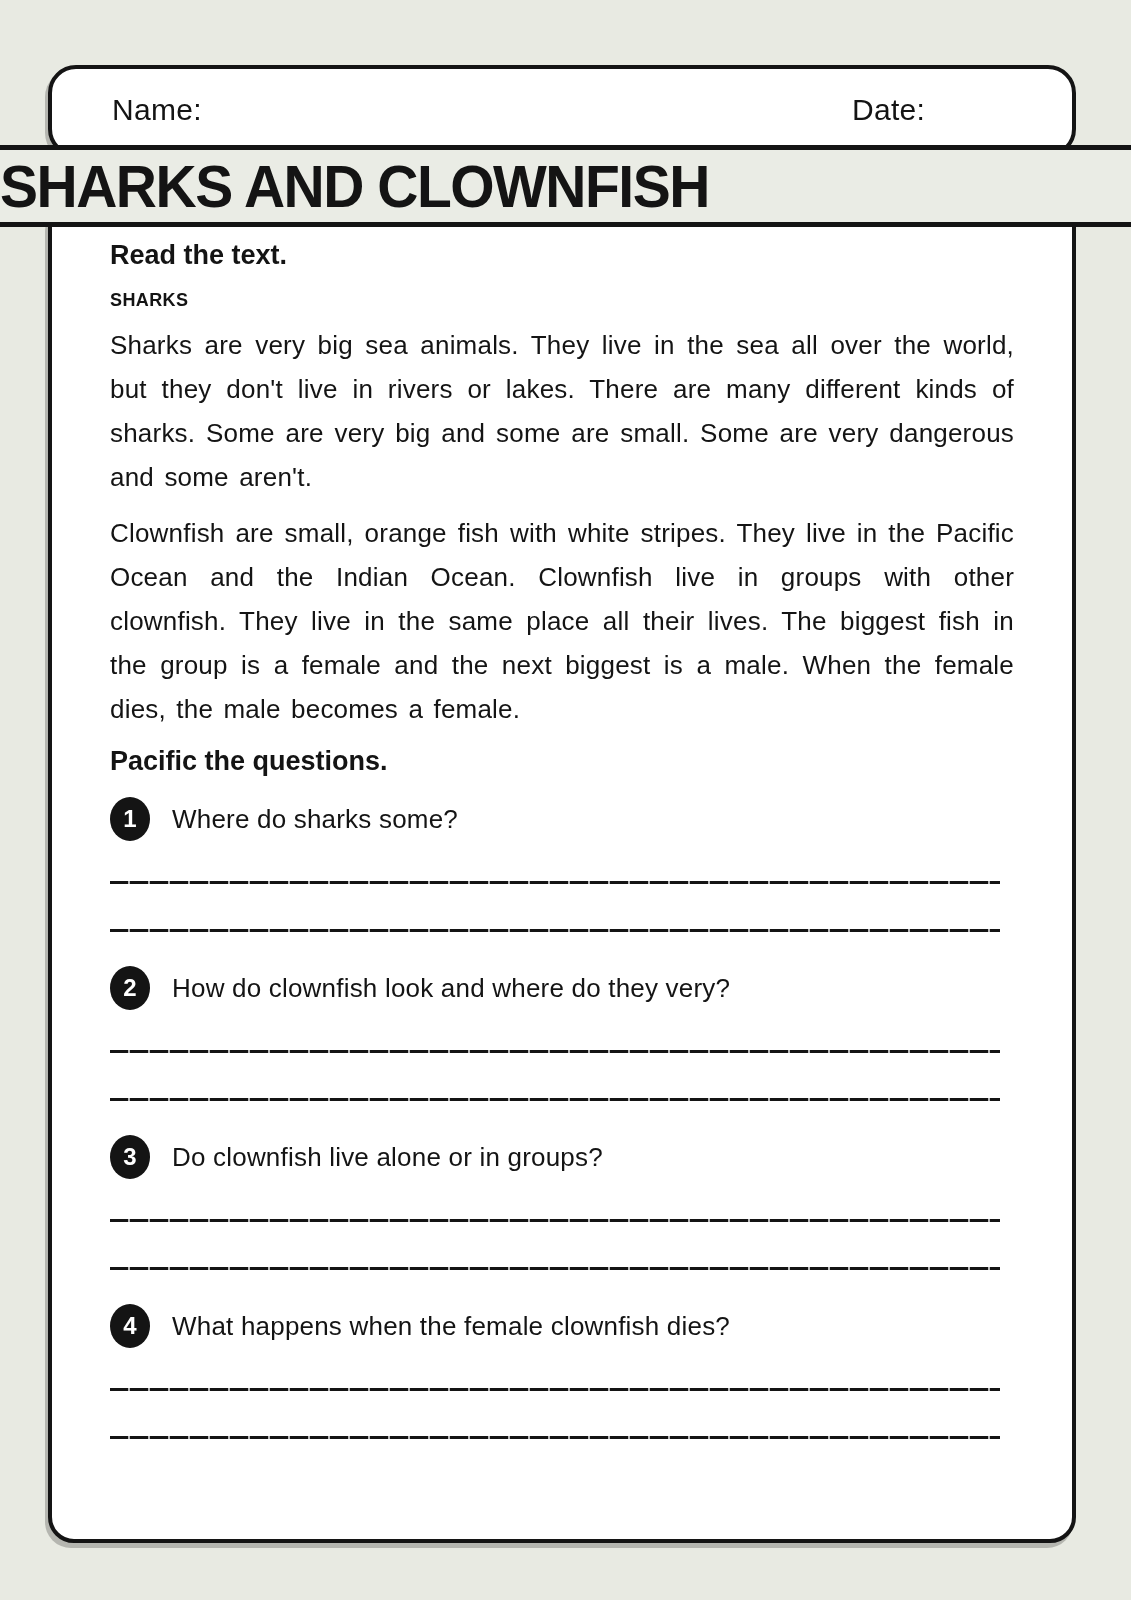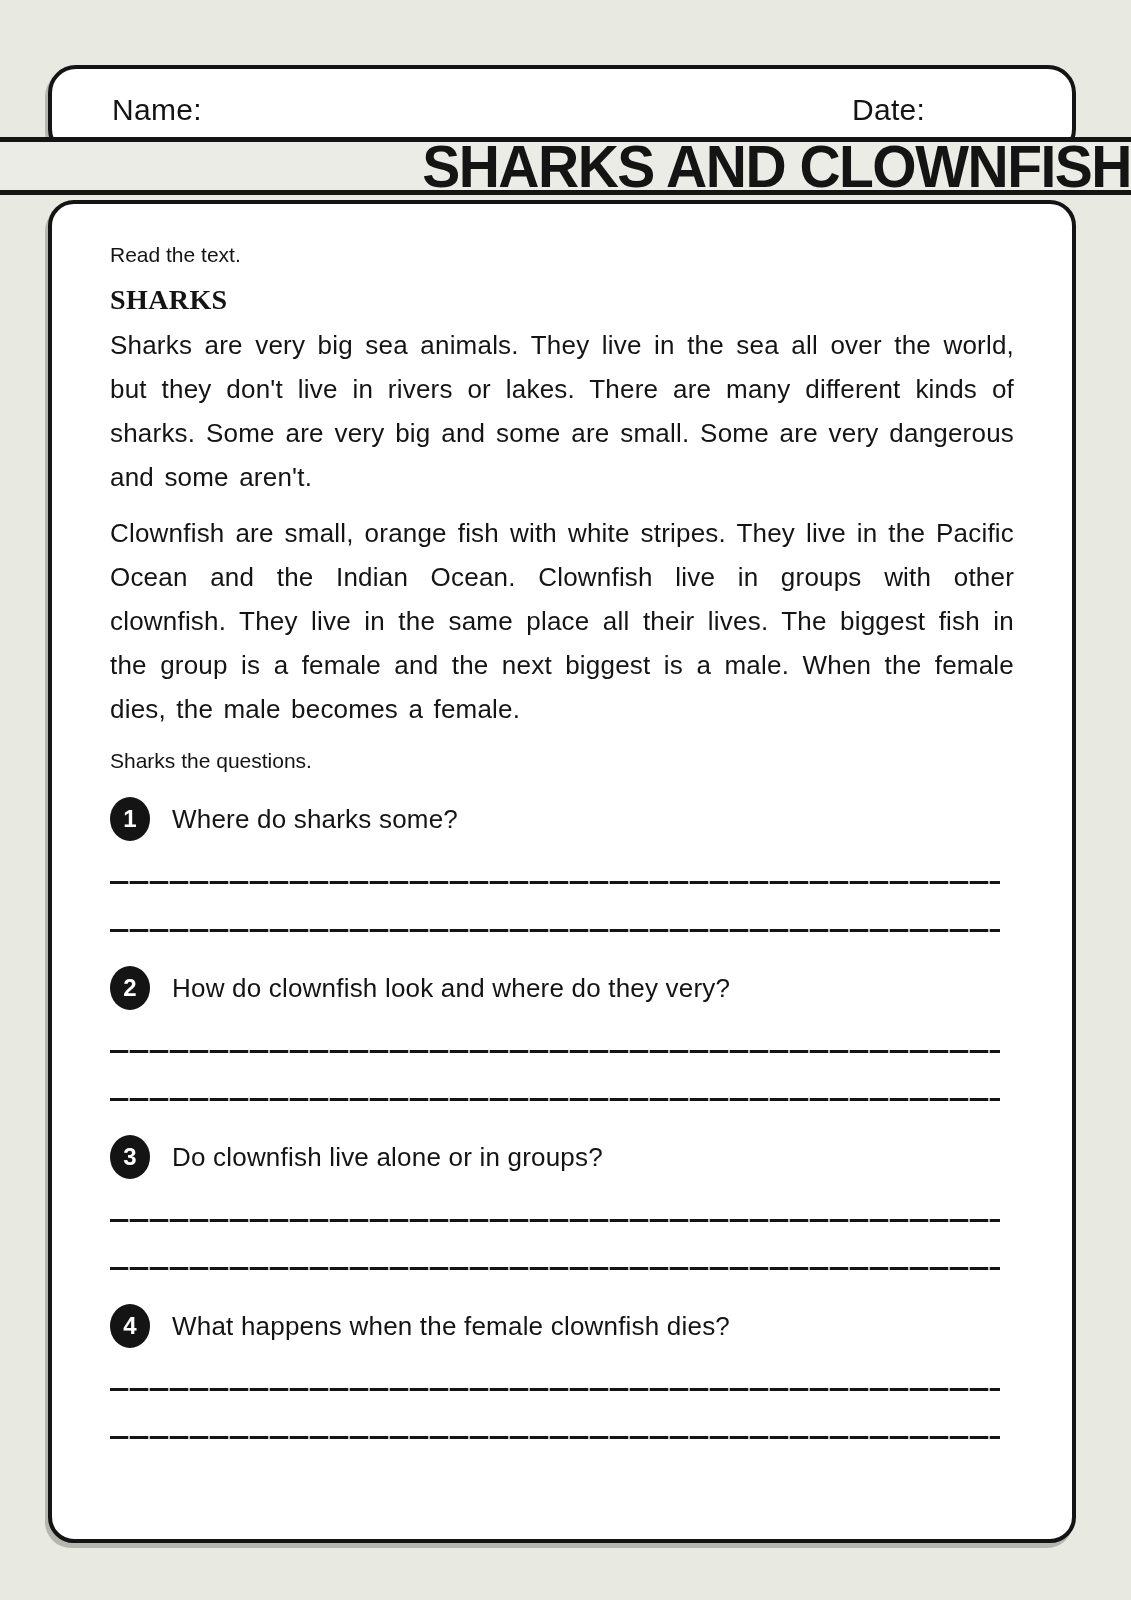--- a/index.html
+++ b/index.html
@@ -36,29 +36,29 @@
     top: 24px;
     font-size: 30px;
     letter-spacing: 0.3px;
   }
   .name-box .name-label { left: 60px; }
   .name-box .date-label { left: 800px; }
 
   
   .title-band {
     position: absolute;
-    left: 0; top: 137px;
-    width: 1131px; height: 58px;
+    left: 0; top: 145px;
+    width: 1131px; height: 82px;
     background: var(--band);
     border-top: 5px solid var(--ink);
     border-bottom: 5px solid var(--ink);
     z-index: 2;
     display: flex;
     align-items: center;
-    justify-content: flex-end;
+    justify-content: flex-start;
   }
   .title-band h1 {
     margin: 0;
     font-size: 57px;
     font-weight: bold;
     letter-spacing: -1.5px;
     transform: scaleY(1.05);
     white-space: nowrap;
   }
 
@@ -68,32 +68,31 @@
     left: 48px; top: 200px;
     width: 1028px; height: 1343px;
     background: var(--paper);
     border: 4px solid var(--ink);
     border-radius: 26px;
     box-shadow: -3px 5px 0 rgba(0,0,0,0.22);
     z-index: 1;
     padding: 35px 58px 0 58px;
   }
   .head {
-    font-size: 21px;
-    font-weight: normal;
+    font-size: 27px;
+    font-weight: bold;
     line-height: 32px;
     margin: 0 0 16px 0;
   }
   .subhead {
-    font-size: 28px;
+    font-size: 18px;
     font-weight: bold;
     line-height: 26px;
     letter-spacing: 0.4px;
     margin: 0 0 10px 0;
-    font-family: Liberation Serif, serif;
   }
   .para {
     font-size: 26px;
     line-height: 44px;
     text-align: justify;
     letter-spacing: 0.2px;
     word-spacing: 3px;
     margin: 0 0 12px 0;
   }
   .para.last { margin-bottom: 14px; }
@@ -148,21 +147,21 @@
 
   <div class="main-box">
 
     <p class="head">Read the text.</p>
 
     <p class="subhead">SHARKS</p>
     <p class="para">Sharks are very big sea animals. They live in the sea all over the world, but they don't live in rivers or lakes. There are many different kinds of sharks. Some are very big and some are small. Some are very dangerous and some aren't.</p>
 
     <p class="para last">Clownfish are small, orange fish with white stripes. They live in the Pacific Ocean and the Indian Ocean. Clownfish live in groups with other clownfish. They live in the same place all their lives. The biggest fish in the group is a female and the next biggest is a male. When the female dies, the male becomes a female.</p>
 
-    <p class="head answer">Sharks the questions.</p>
+    <p class="head answer">Pacific the questions.</p>
 
     <div class="qblock">
       <div class="qrow">
         <span class="qnum">1</span>
         <span class="qtext">Where do sharks some?</span>
       </div>
       <div class="ans-line first"></div>
       <div class="ans-line"></div>
     </div>
 

